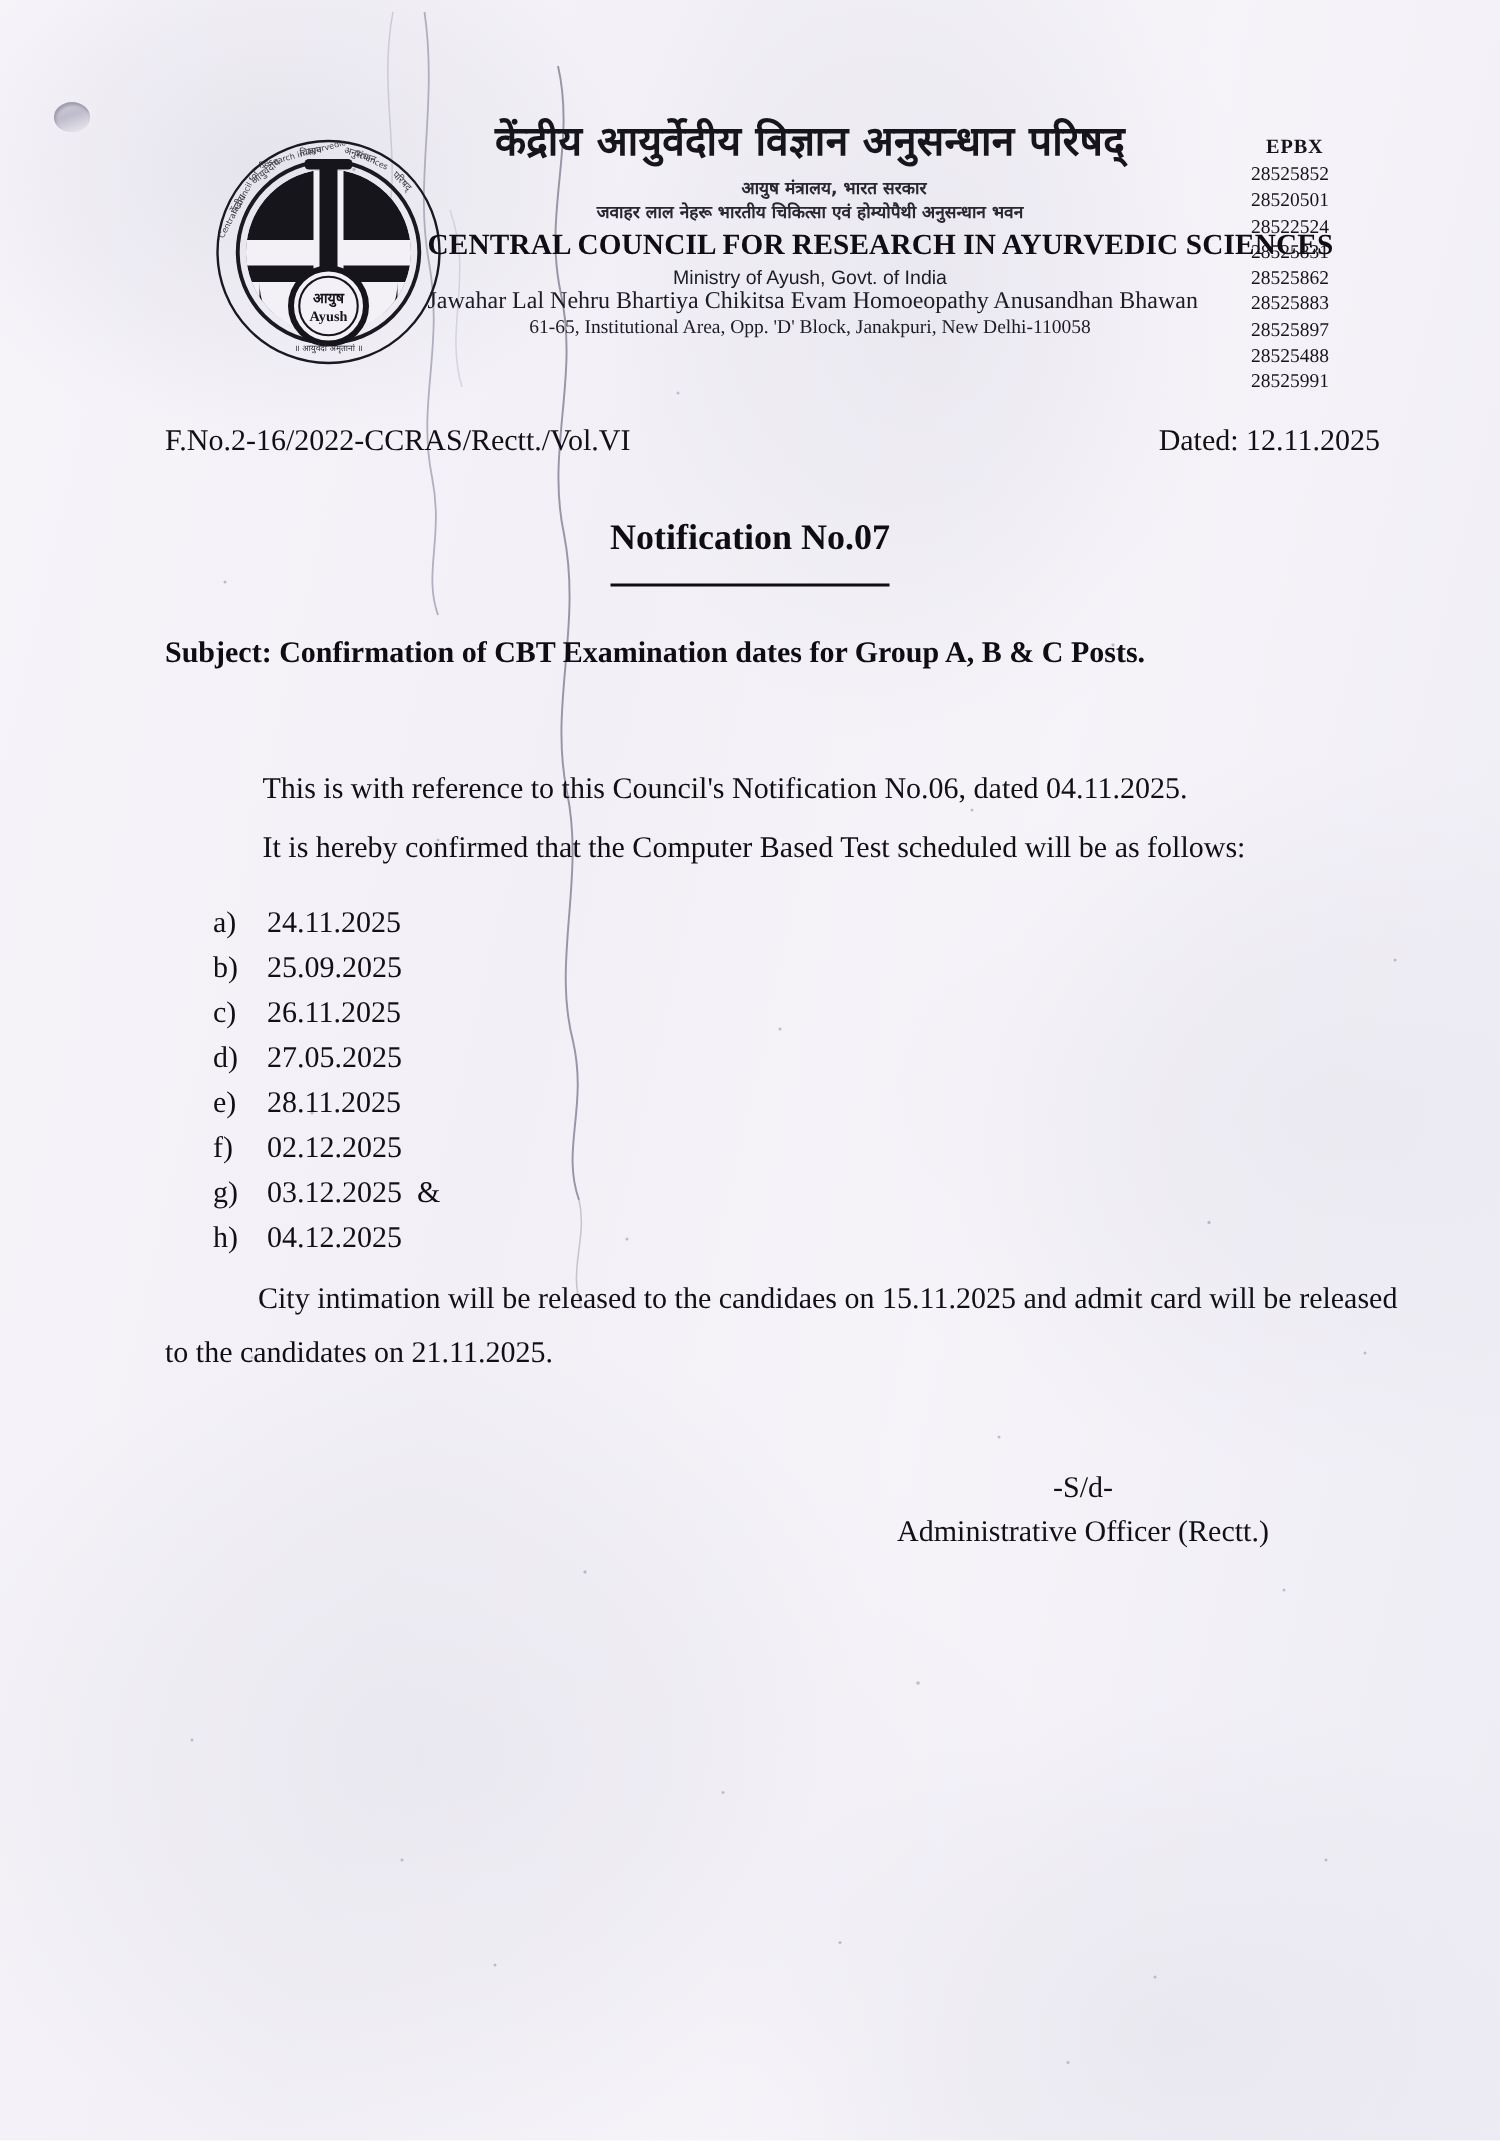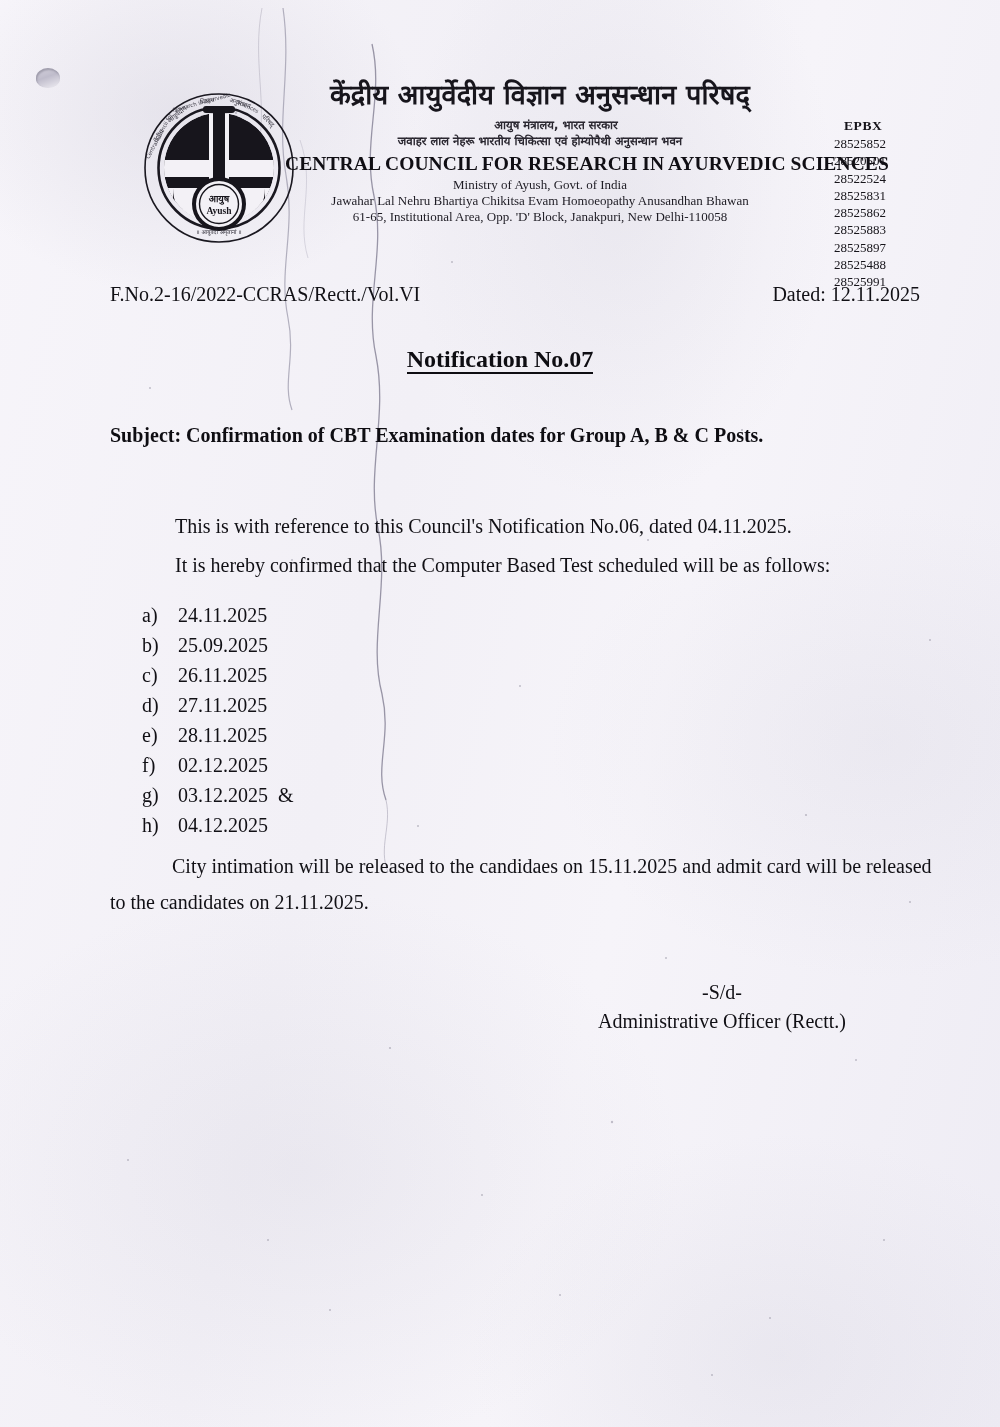--- a/index.html
+++ b/index.html
@@ -109,28 +109,28 @@
   .org-en {
     font-family: "Liberation Serif", serif;
     font-size: 19.5px;
     font-weight: 700;
     color: #100e14;
     letter-spacing: 0.1px;
     margin-top: 3px;
     white-space: nowrap;
   }
   .addr-1 {
-    font-family: Liberation Serif, serif;
+    font-family: Liberation Sans, sans-serif;
     font-size: 13px;
     color: #1d1b23;
     margin-top: 2px;
   }
   .addr-2 {
     font-family: "Liberation Serif", serif;
-    font-size: 13px;
+    font-size: 16px;
     color: #1d1b23;
     white-space: nowrap;
   }
   .addr-3 {
     font-family: "Liberation Serif", serif;
     font-size: 13px;
     color: #1d1b23;
     white-space: nowrap;
   }
   .epbx {
@@ -141,21 +141,20 @@
     text-align: left;
     font-family: "Liberation Serif", serif;
     color: #16141a;
   }
   .epbx-title {
     font-size: 13.5px;
     font-weight: 700;
     letter-spacing: 0.6px;
     padding-left: 10px;
     margin-bottom: 1px;
-    margin-top: 28px;
   }
   .epbx-num {
     font-size: 13px;
     line-height: 1.33;
   }
 
   
   .fileline {
     position: absolute;
     left: 110px; top: 283px;
@@ -168,21 +167,21 @@
   }
   .notif-title {
     position: absolute;
     left: 0; top: 346px;
     width: 1000px;
     text-align: center;
     font-size: 24px;
     font-weight: 700;
     color: #0e0d12;
   }
-  .notif-title span { border-bottom: 2.5px solid #0e0d12; padding-bottom: 0; }
+  .notif-title span { border-bottom: 2.5px solid #0e0d12; padding-bottom: 17px; }
   .subject {
     position: absolute;
     left: 110px; top: 424px;
     width: 820px;
     font-size: 20px;
     font-weight: 700;
     color: #0e0d12;
   }
   .para {
     position: absolute;
@@ -364,21 +363,21 @@
     <div class="date-row">
       <span class="date-marker">b)</span>
       <span class="date-val">25.09.2025</span>
     </div>
     <div class="date-row">
       <span class="date-marker">c)</span>
       <span class="date-val">26.11.2025</span>
     </div>
     <div class="date-row">
       <span class="date-marker">d)</span>
-      <span class="date-val">27.11.2025</span>
+      <span class="date-val">27.05.2025</span>
     </div>
     <div class="date-row">
       <span class="date-marker">e)</span>
       <span class="date-val">28.11.2025</span>
     </div>
     <div class="date-row">
       <span class="date-marker">f)</span>
       <span class="date-val">02.12.2025</span>
     </div>
     <div class="date-row">

